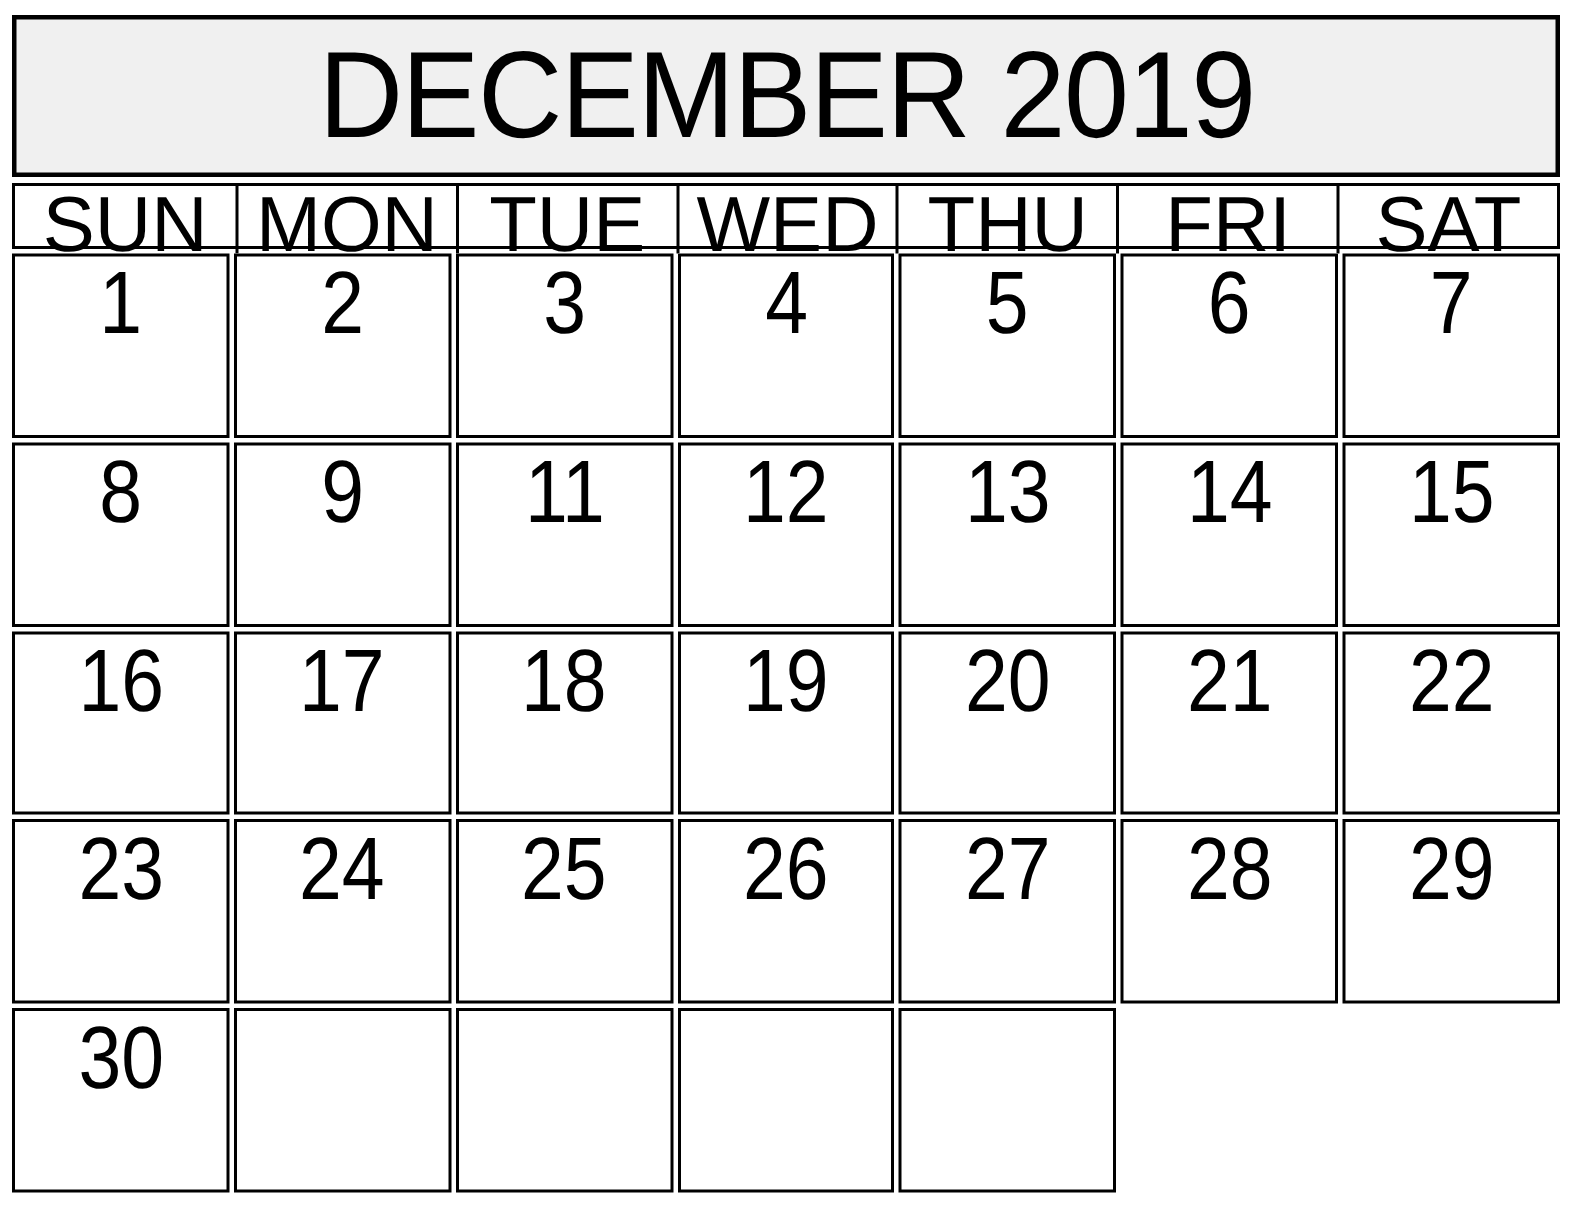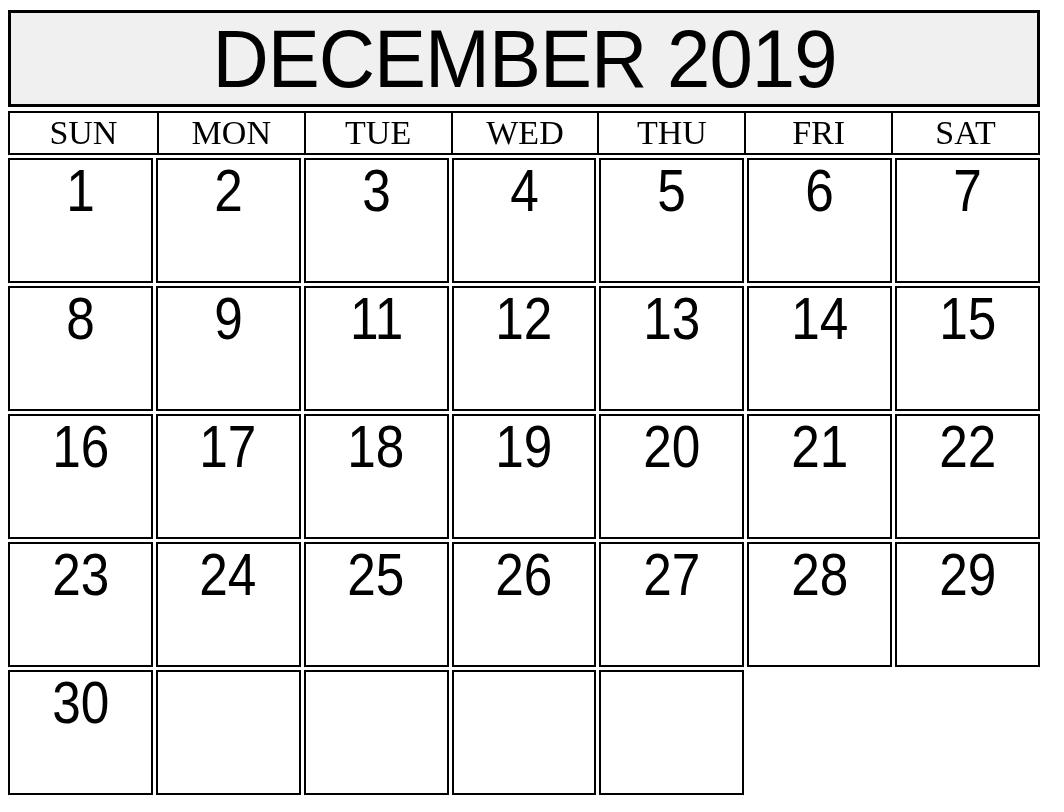--- a/index.html
+++ b/index.html
@@ -14,21 +14,21 @@
     box-sizing: border-box;
     background: #ffffff;
     padding: 10px 24px 17px 8px;
     display: flex;
     flex-direction: column;
     font-family: "Liberation Sans", "DejaVu Sans", sans-serif;
     color: #000000;
   }
   .title-box {
     box-sizing: border-box;
-    height: 97px;
+    height: 108px;
     border: 3px solid #000000;
     background: #f0f0f0;
     display: flex;
     align-items: center;
     justify-content: center;
     margin-bottom: 4px;
     flex: 0 0 auto;
   }
   .title-text {
     font-size: 82px;
@@ -45,23 +45,22 @@
     grid-template-columns: repeat(7, 1fr);
     border: 2px solid #000000;
     margin-bottom: 3px;
     background: #ffffff;
   }
   .weekday-cell {
     display: flex;
     align-items: center;
     justify-content: center;
     border-left: 2px solid #000000;
-    font-size: 34px;
+    font-size: 52px;
     line-height: 1;
-    font-family: Liberation Serif, serif;
   }
   .weekday-cell:first-child {
     border-left: none;
   }
   .day-grid {
     flex: 1 1 auto;
     display: grid;
     grid-template-columns: repeat(7, 1fr);
     grid-template-rows: repeat(5, 1fr);
     gap: 3px;

